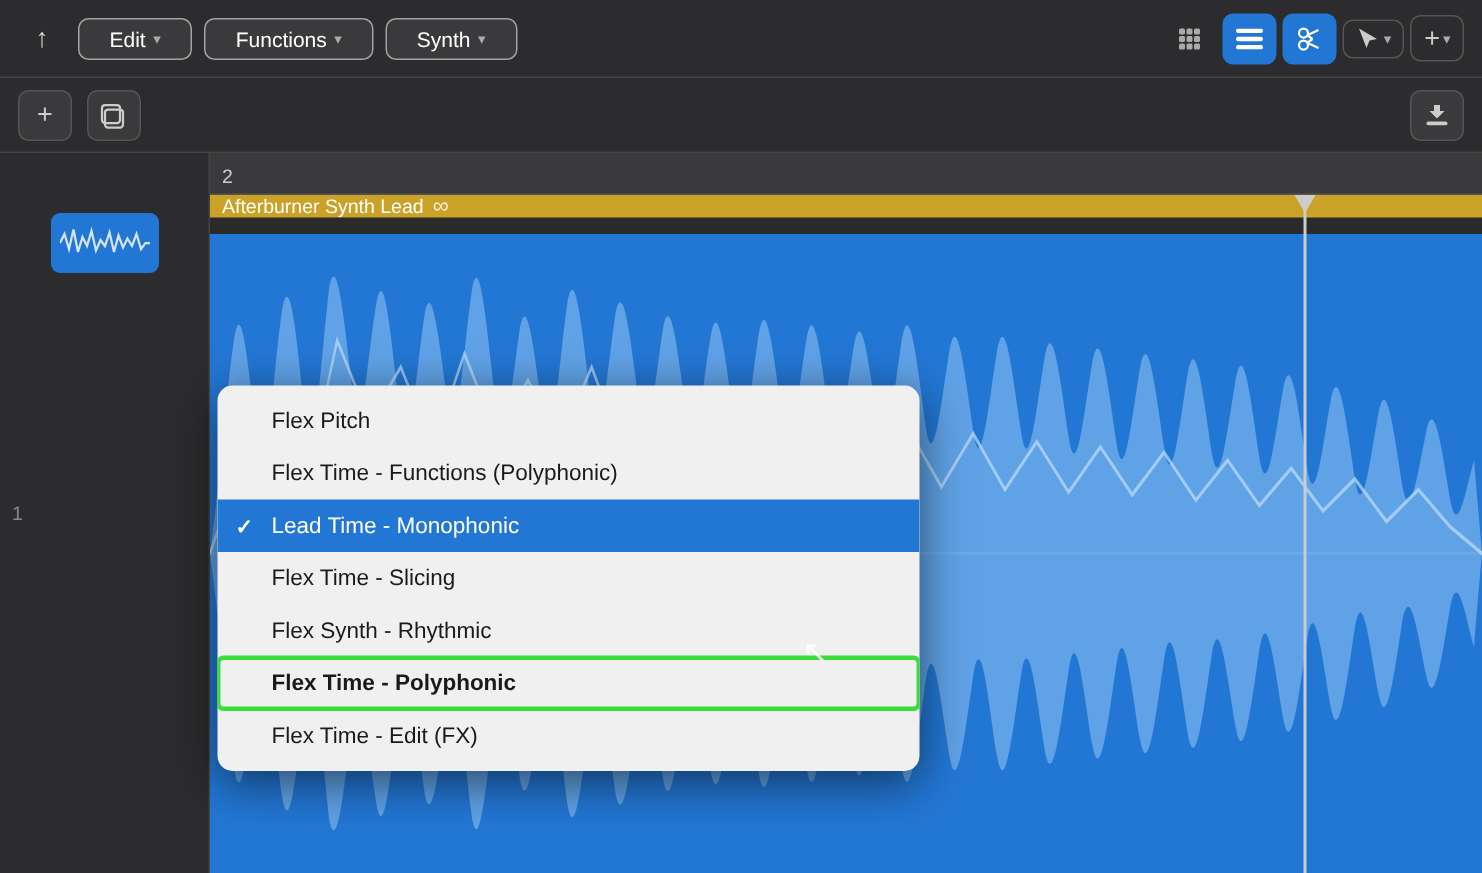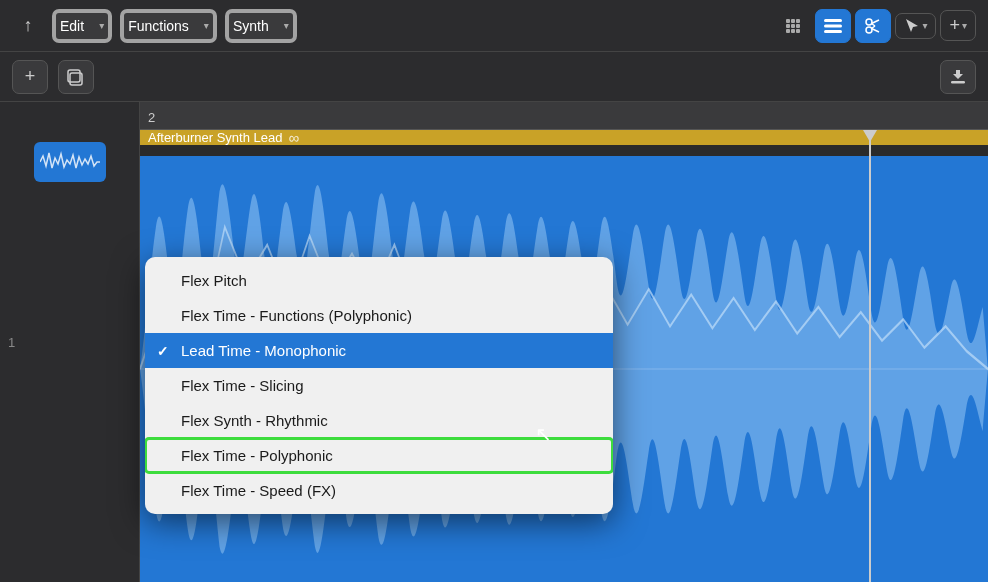--- a/index.html
+++ b/index.html
@@ -27,25 +27,25 @@
       z-index: 10;
     }
     .toolbar-back-btn {
       width: 32px; height: 32px;
       display: flex; align-items: center; justify-content: center;
       color: #ccc;
       font-size: 18px;
       cursor: pointer;
     }
     .toolbar-btn {
-      display: flex; align-items: center; gap: 15px;
+      display: flex; align-items: center; gap: 5px;
       background: #3a3a3c;
-      border: 4px solid #a3a3a3;
-      border-radius: 7px;
-      padding: 5px 4px;
+      border: 1px solid #a3a3a3;
+      border-radius: 7px;
+      padding: 5px 20px;
       color: #fff;
       font-size: 14px;
       cursor: pointer;
     }
     .toolbar-btn .chevron { font-size: 10px; color: #aaa; }
     .toolbar-icon-group {
       display: flex; align-items: center;
       gap: 4px;
       margin-left: auto;
     }
@@ -186,20 +186,21 @@
     .menu-item .checkmark {
       position: absolute;
       left: 12px;
       font-size: 14px;
       font-weight: bold;
     }
     .menu-item.highlighted {
       outline: 3px solid #3ddc3d;
       outline-offset: -2px;
       border-radius: 4px;
+      font-weight: bold;
     }
 
     
     .timeline-panel {
       flex: 1;
       background: #1e1e1e;
       position: relative;
       overflow: hidden;
     }
     .timeline-ruler {
@@ -430,20 +431,20 @@
         <div class="menu-item">
           <span>Flex Time - Slicing</span>
         </div>
         <div class="menu-item">
           <span>Flex Synth - Rhythmic</span>
         </div>
         <div class="menu-item highlighted">
           <span>Flex Time - Polyphonic</span>
         </div>
         <div class="menu-item">
-          <span>Flex Time - Speed (FX)</span>
+          <span>Flex Time - Edit (FX)</span>
         </div>
       </div>
 
     <div class="cursor-arrow" style="left:535px; top:320px;">↖</div>
   </div>
 
 </div>
 
 </body></html>

